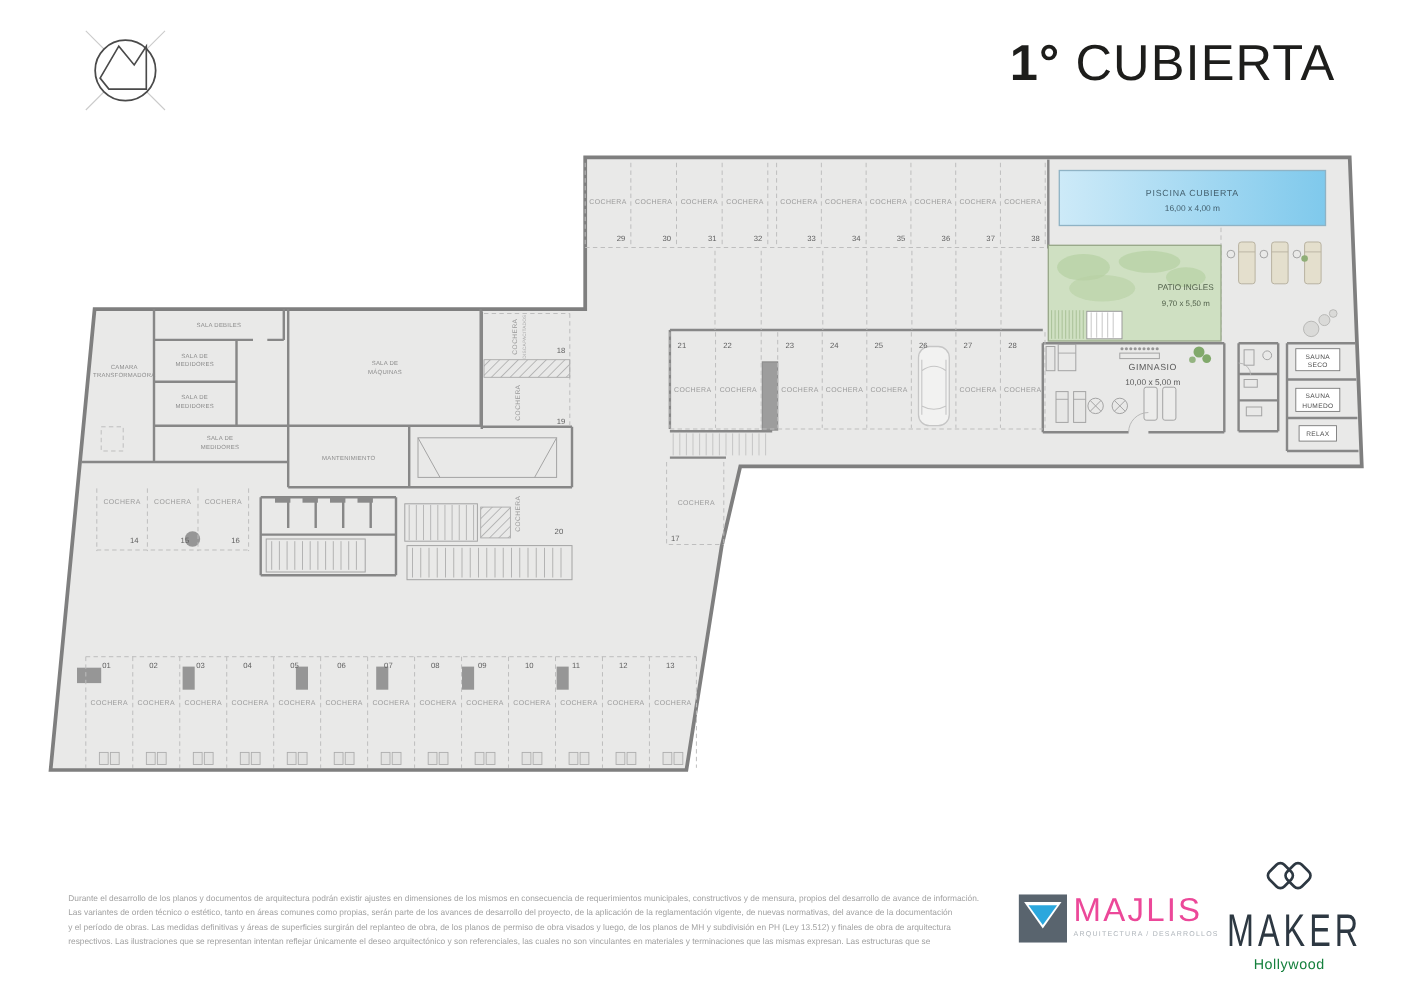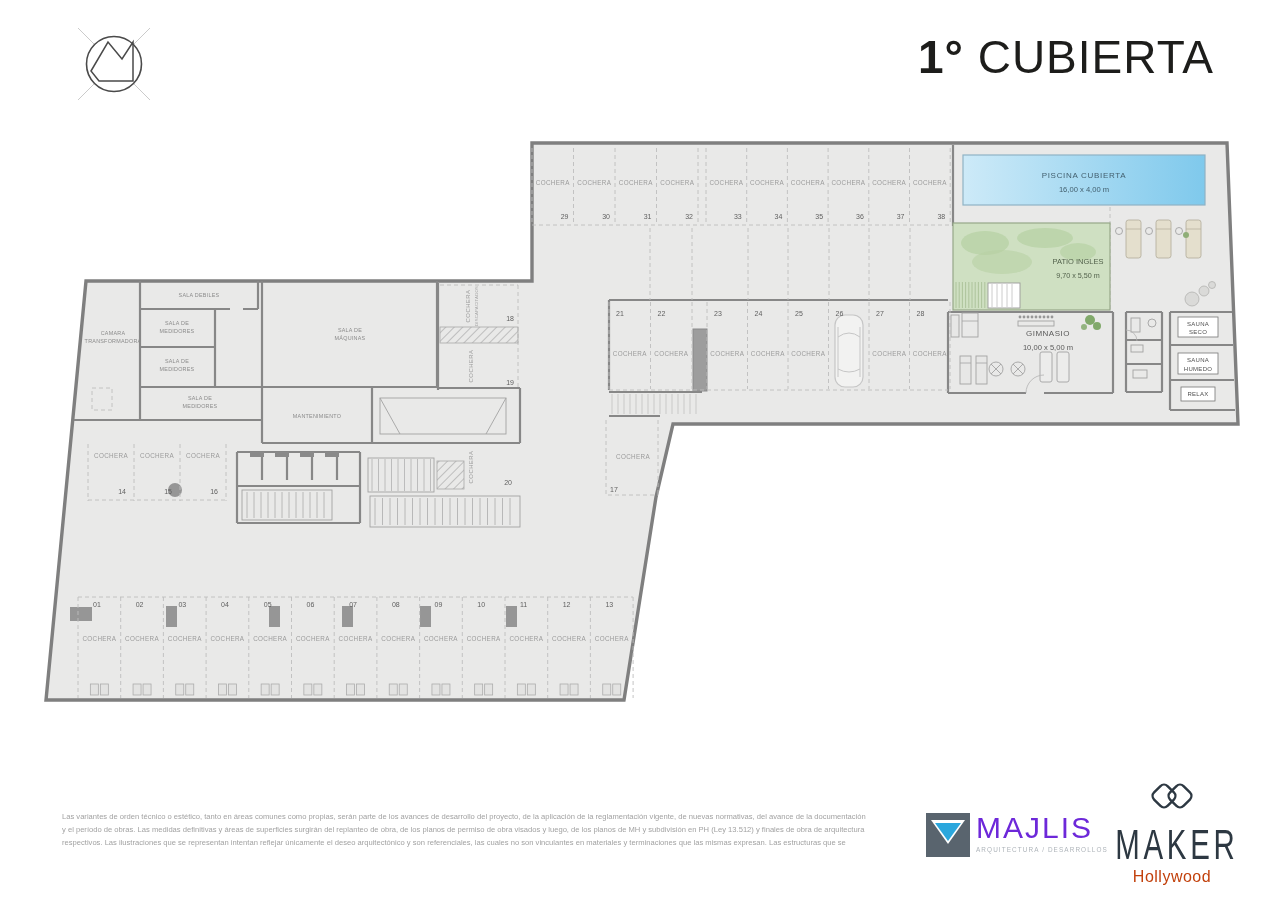--- a/index.html
+++ b/index.html
@@ -29,27 +29,27 @@
   .page-title .light{font-weight:400}
 
   .compass{position:absolute;left:58px;top:12px}
 
   .disclaimer{position:absolute;left:62px;top:811px;width:830px;color:#a2a2a2;
               font-size:7.6px;line-height:12.9px}
   .disclaimer div{white-space:nowrap}
 
   .majlis{position:absolute;left:926px;top:813px;display:flex;align-items:flex-start}
   .majlis-text{margin-left:6px}
-  .majlis-name{font-size:30px;line-height:30px;color:#6d28d9;letter-spacing:2px;font-weight:400}
+  .majlis-name{font-size:30px;line-height:30px;color:#ec4899;letter-spacing:2px;font-weight:400}
   .majlis-tagline{font-size:6.4px;color:#aeb4ba;letter-spacing:1.1px;margin-top:3px}
 
   .maker{position:absolute;left:1110px;top:779px;width:124px;text-align:center}
   .maker-name{display:inline-block;font-size:32px;color:#2d3842;letter-spacing:4px;
               transform:scale(.92,1.3);transform-origin:center top;margin-top:4px;font-weight:400}
-  .maker-sub{font-size:16px;color:#c2410c;margin-top:10px;letter-spacing:.5px}
+  .maker-sub{font-size:13px;color:#15803d;margin-top:10px;letter-spacing:.5px}
 </style>
 </head>
 <body>
 
 <svg class="compass" width="112" height="100" viewBox="0 0 112 100">
   <line x1="20" y1="16" x2="92" y2="88" stroke="#cbcbcb" stroke-width="1"></line>
   <line x1="92" y1="16" x2="20" y2="88" stroke="#cbcbcb" stroke-width="1"></line>
   <circle cx="56" cy="52" r="27.5" fill="#fff" stroke="#4a4a4a" stroke-width="1.6"></circle>
   <polygon points="33,59 50,30 64,47 75,30 75,69 41,69" fill="none" stroke="#4a4a4a" stroke-width="1.5"></polygon>
 </svg>
@@ -468,20 +468,21 @@
       <rect x="560.0500000000001" y="684" width="8" height="11" class="stop"></rect>
       <rect x="570.0500000000001" y="684" width="8" height="11" class="stop"></rect>
       <text x="611.7500000000001" y="641" class="stall-label">COCHERA</text>
       <text x="605.4000000000001" y="607" class="stall-num" text-anchor="start">13</text>
       <rect x="602.7500000000001" y="684" width="8" height="11" class="stop"></rect>
       <rect x="612.7500000000001" y="684" width="8" height="11" class="stop"></rect>
     </g>
 </svg>
 
 <div class="disclaimer">
+  <div>Durante el desarrollo de los planos y documentos de arquitectura podrán existir ajustes en dimensiones de los mismos en consecuencia de requerimientos municipales, constructivos y de mensura, propios del desarrollo de avance de información.</div>
   <div>Las variantes de orden técnico o estético, tanto en áreas comunes como propias, serán parte de los avances de desarrollo del proyecto, de la aplicación de la reglamentación vigente, de nuevas normativas,  del avance de la documentación</div>
   <div>y el período de obras. Las medidas definitivas y áreas de superficies surgirán del replanteo de obra, de los planos de permiso de obra visados y luego, de los planos de MH y subdivisión en PH (Ley 13.512) y finales de obra de arquitectura</div>
   <div>respectivos. Las ilustraciones que se representan intentan reflejar únicamente el deseo arquitectónico y son referenciales, las cuales no son vinculantes en materiales y terminaciones que las mismas expresan. Las estructuras que se</div>
 </div>
 
 <div class="majlis">
   <svg width="44" height="44" viewBox="0 0 44 44">
     <rect width="44" height="44" fill="#59646e"></rect>
     <polygon points="5,7 39,7 22,31" fill="#ffffff"></polygon>
     <polygon points="9,10 35,10 22,28" fill="#2ba7dd"></polygon>

